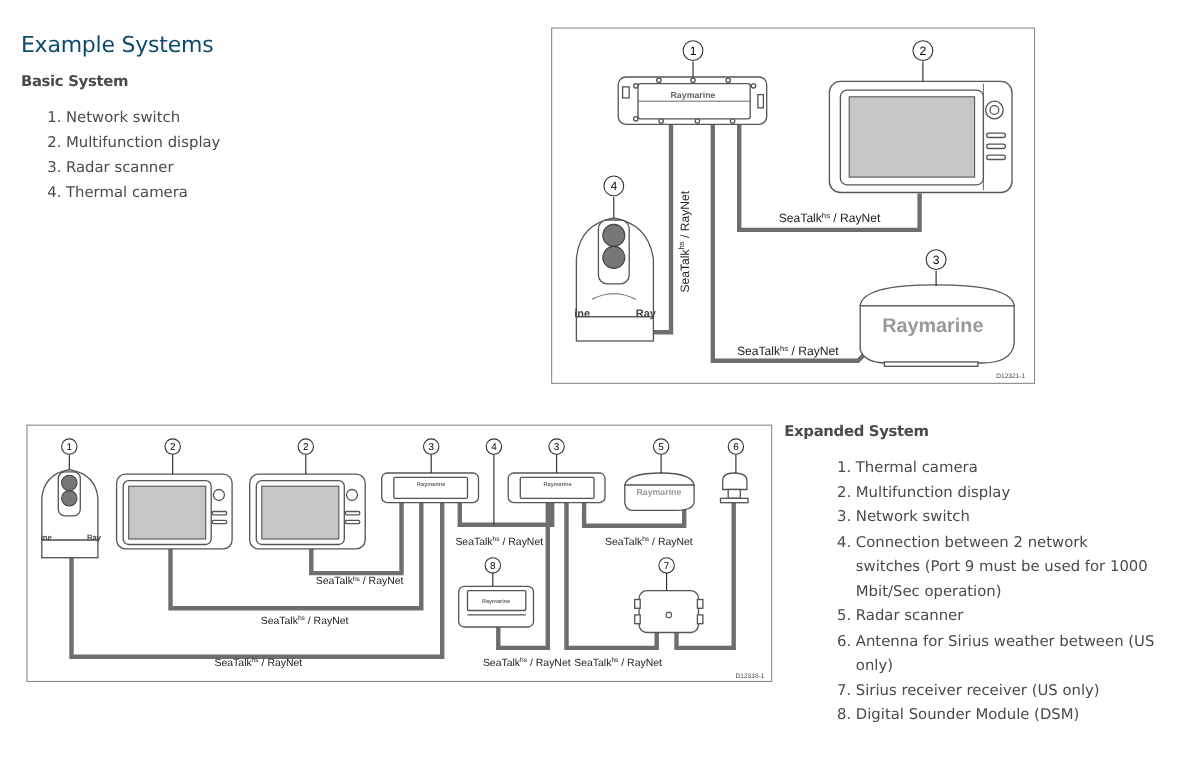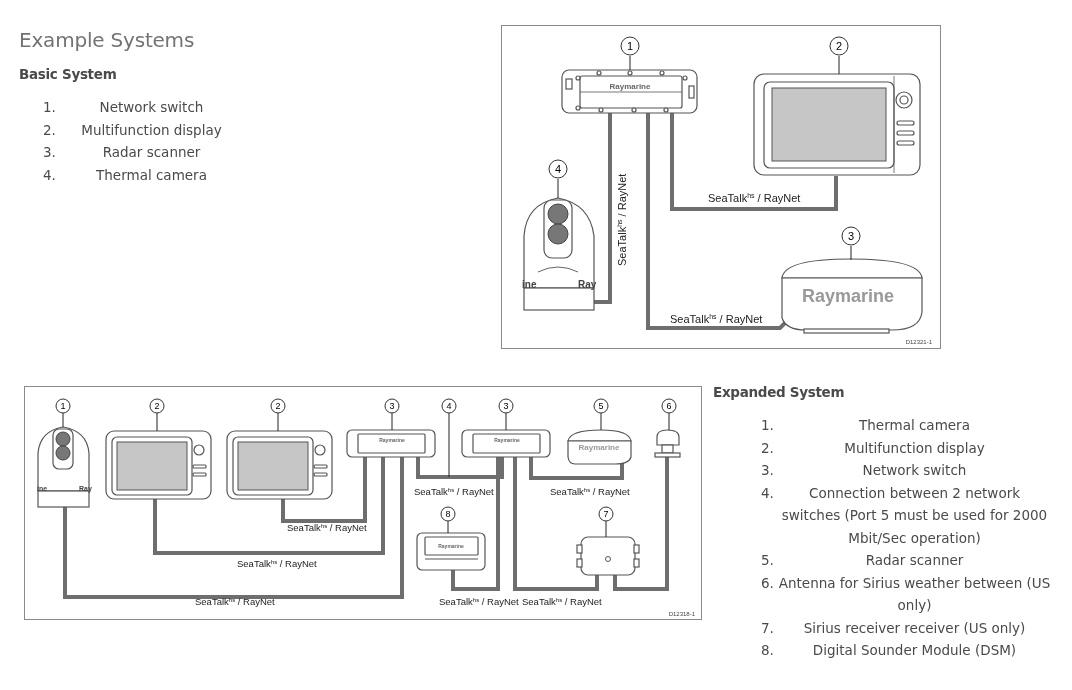--- a/index.html
+++ b/index.html
@@ -1,23 +1,23 @@
 <!DOCTYPE html>
 <html><head>
 <meta charset="utf-8">
 <style>
   html, body { margin:0; padding:0; background:#ffffff; }
   body { width:1072px; height:690px; position:relative; overflow:hidden;
          font-family:"DejaVu Sans", sans-serif; color:#444; }
-  .h1 { position:absolute; left:19px; top:28px; font-size:20px; color:#737373; font-weight:normal; letter-spacing:-0.2px; }
+  .h1 { position:absolute; left:19px; top:28px; font-size:20px; color:#0c4a6e; font-weight:normal; letter-spacing:-0.2px; }
   .h2 { position:absolute; font-size:13.5px; font-weight:bold; color:#4a4a4a; letter-spacing:-0.3px; }
   ol.list { position:absolute; margin:0; padding:0; list-style:none; font-size:13.5px; color:#4a4a4a; line-height:22.5px; }
   ol.list li { display:flex; }
   ol.list li .num { flex:0 0 auto; width:17px; }
-  ol.list li .txt { flex:1 1 auto;text-align:center; }
+  ol.list li .txt { flex:1 1 auto; }
   .fig { position:absolute; border:1px solid #8a8a8a; background:#fff; }
   svg text { font-family:"Liberation Sans", sans-serif; }
   .cable { fill:none; stroke:#6e6e6e; stroke-width:4; stroke-linejoin:miter; }
   .dev { fill:#fff; stroke:#555; stroke-width:1.2; }
   .screen { fill:#c6c6c6; stroke:#555; stroke-width:1; }
   .callout circle { fill:#fff; stroke:#333; stroke-width:1; }
   .callout line { stroke:#222; stroke-width:1; }
   .lbl { font-size:11px; fill:#222; }
   .lbl-s { font-size:9.5px; fill:#222; }
   .brand { font-weight:bold; fill:#999; }
@@ -282,21 +282,21 @@
   <li>
       <span class="num">2.</span>
       <span class="txt">Multifunction display</span>
     </li>
   <li>
       <span class="num">3.</span>
       <span class="txt">Network switch</span>
     </li>
   <li>
       <span class="num">4.</span>
-      <span class="txt">Connection between 2 network switches (Port 5 must be used for 2000 Mbit/Sec operation)</span>
+      <span class="txt">Connection between 2 network switches (Port 9 must be used for 1000 Mbit/Sec operation)</span>
     </li>
   <li>
       <span class="num">5.</span>
       <span class="txt">Radar scanner</span>
     </li>
   <li>
       <span class="num">6.</span>
       <span class="txt">Antenna for Sirius weather between (US only)</span>
     </li>
   <li>

